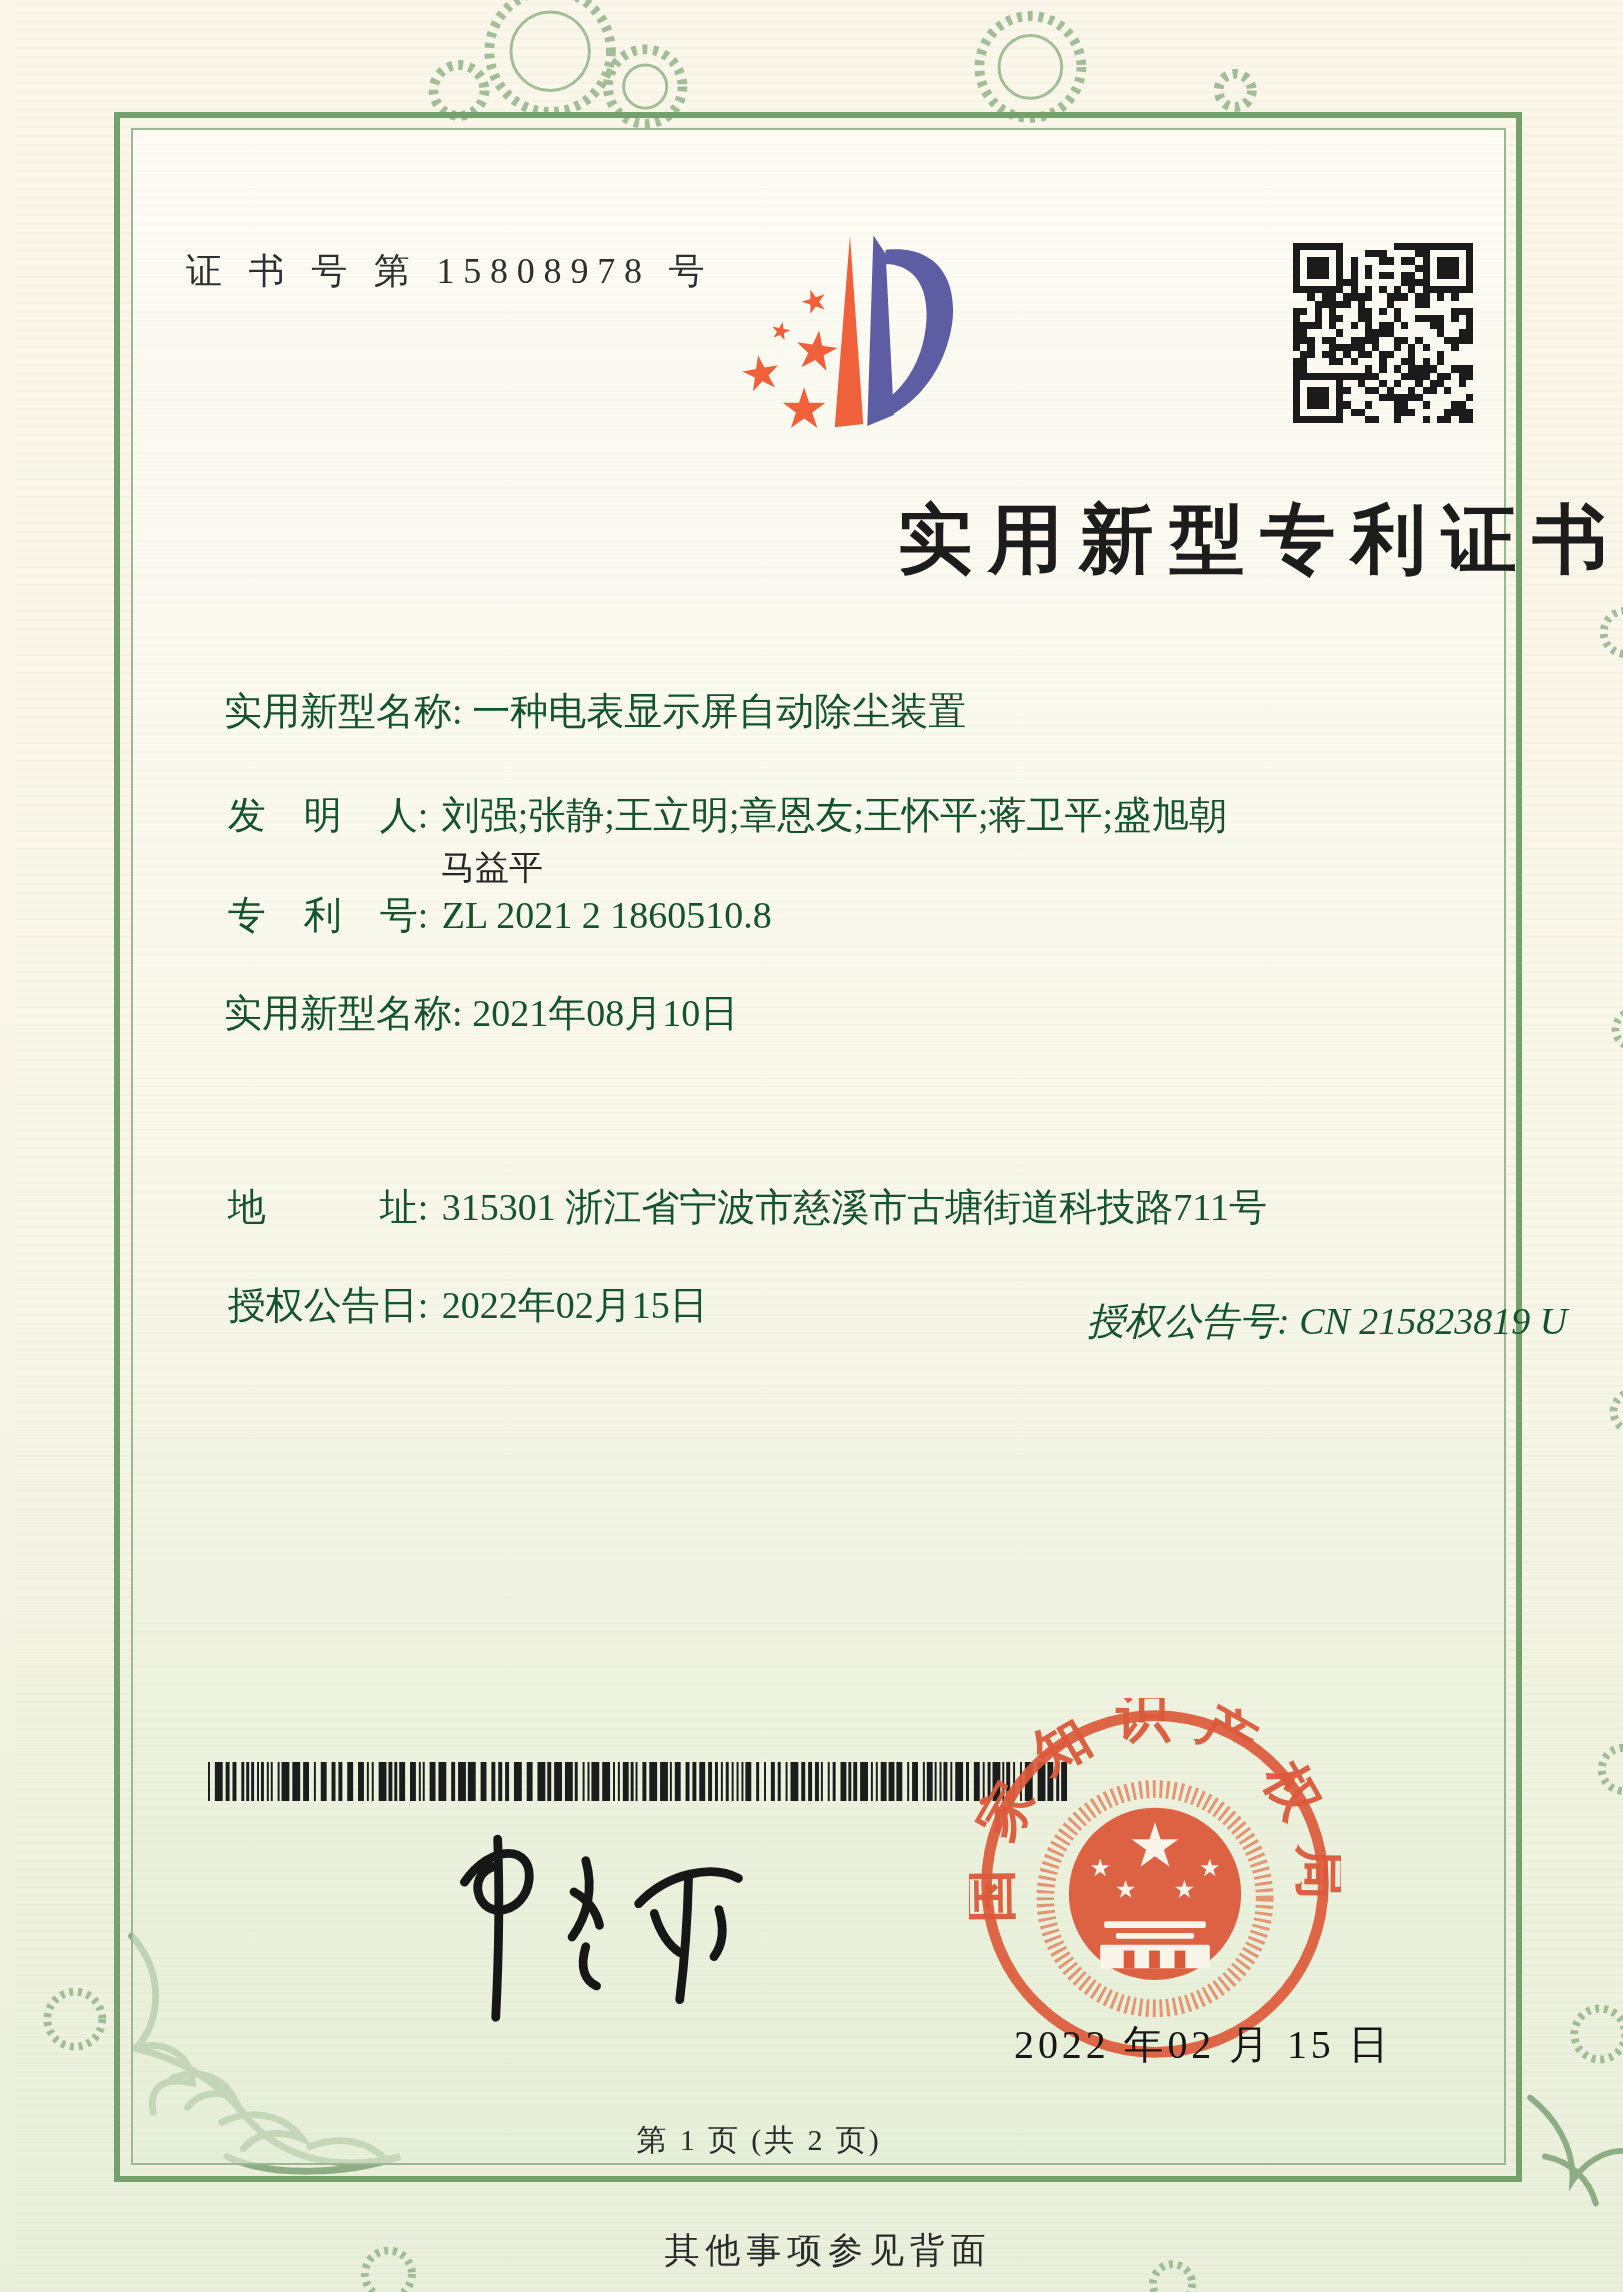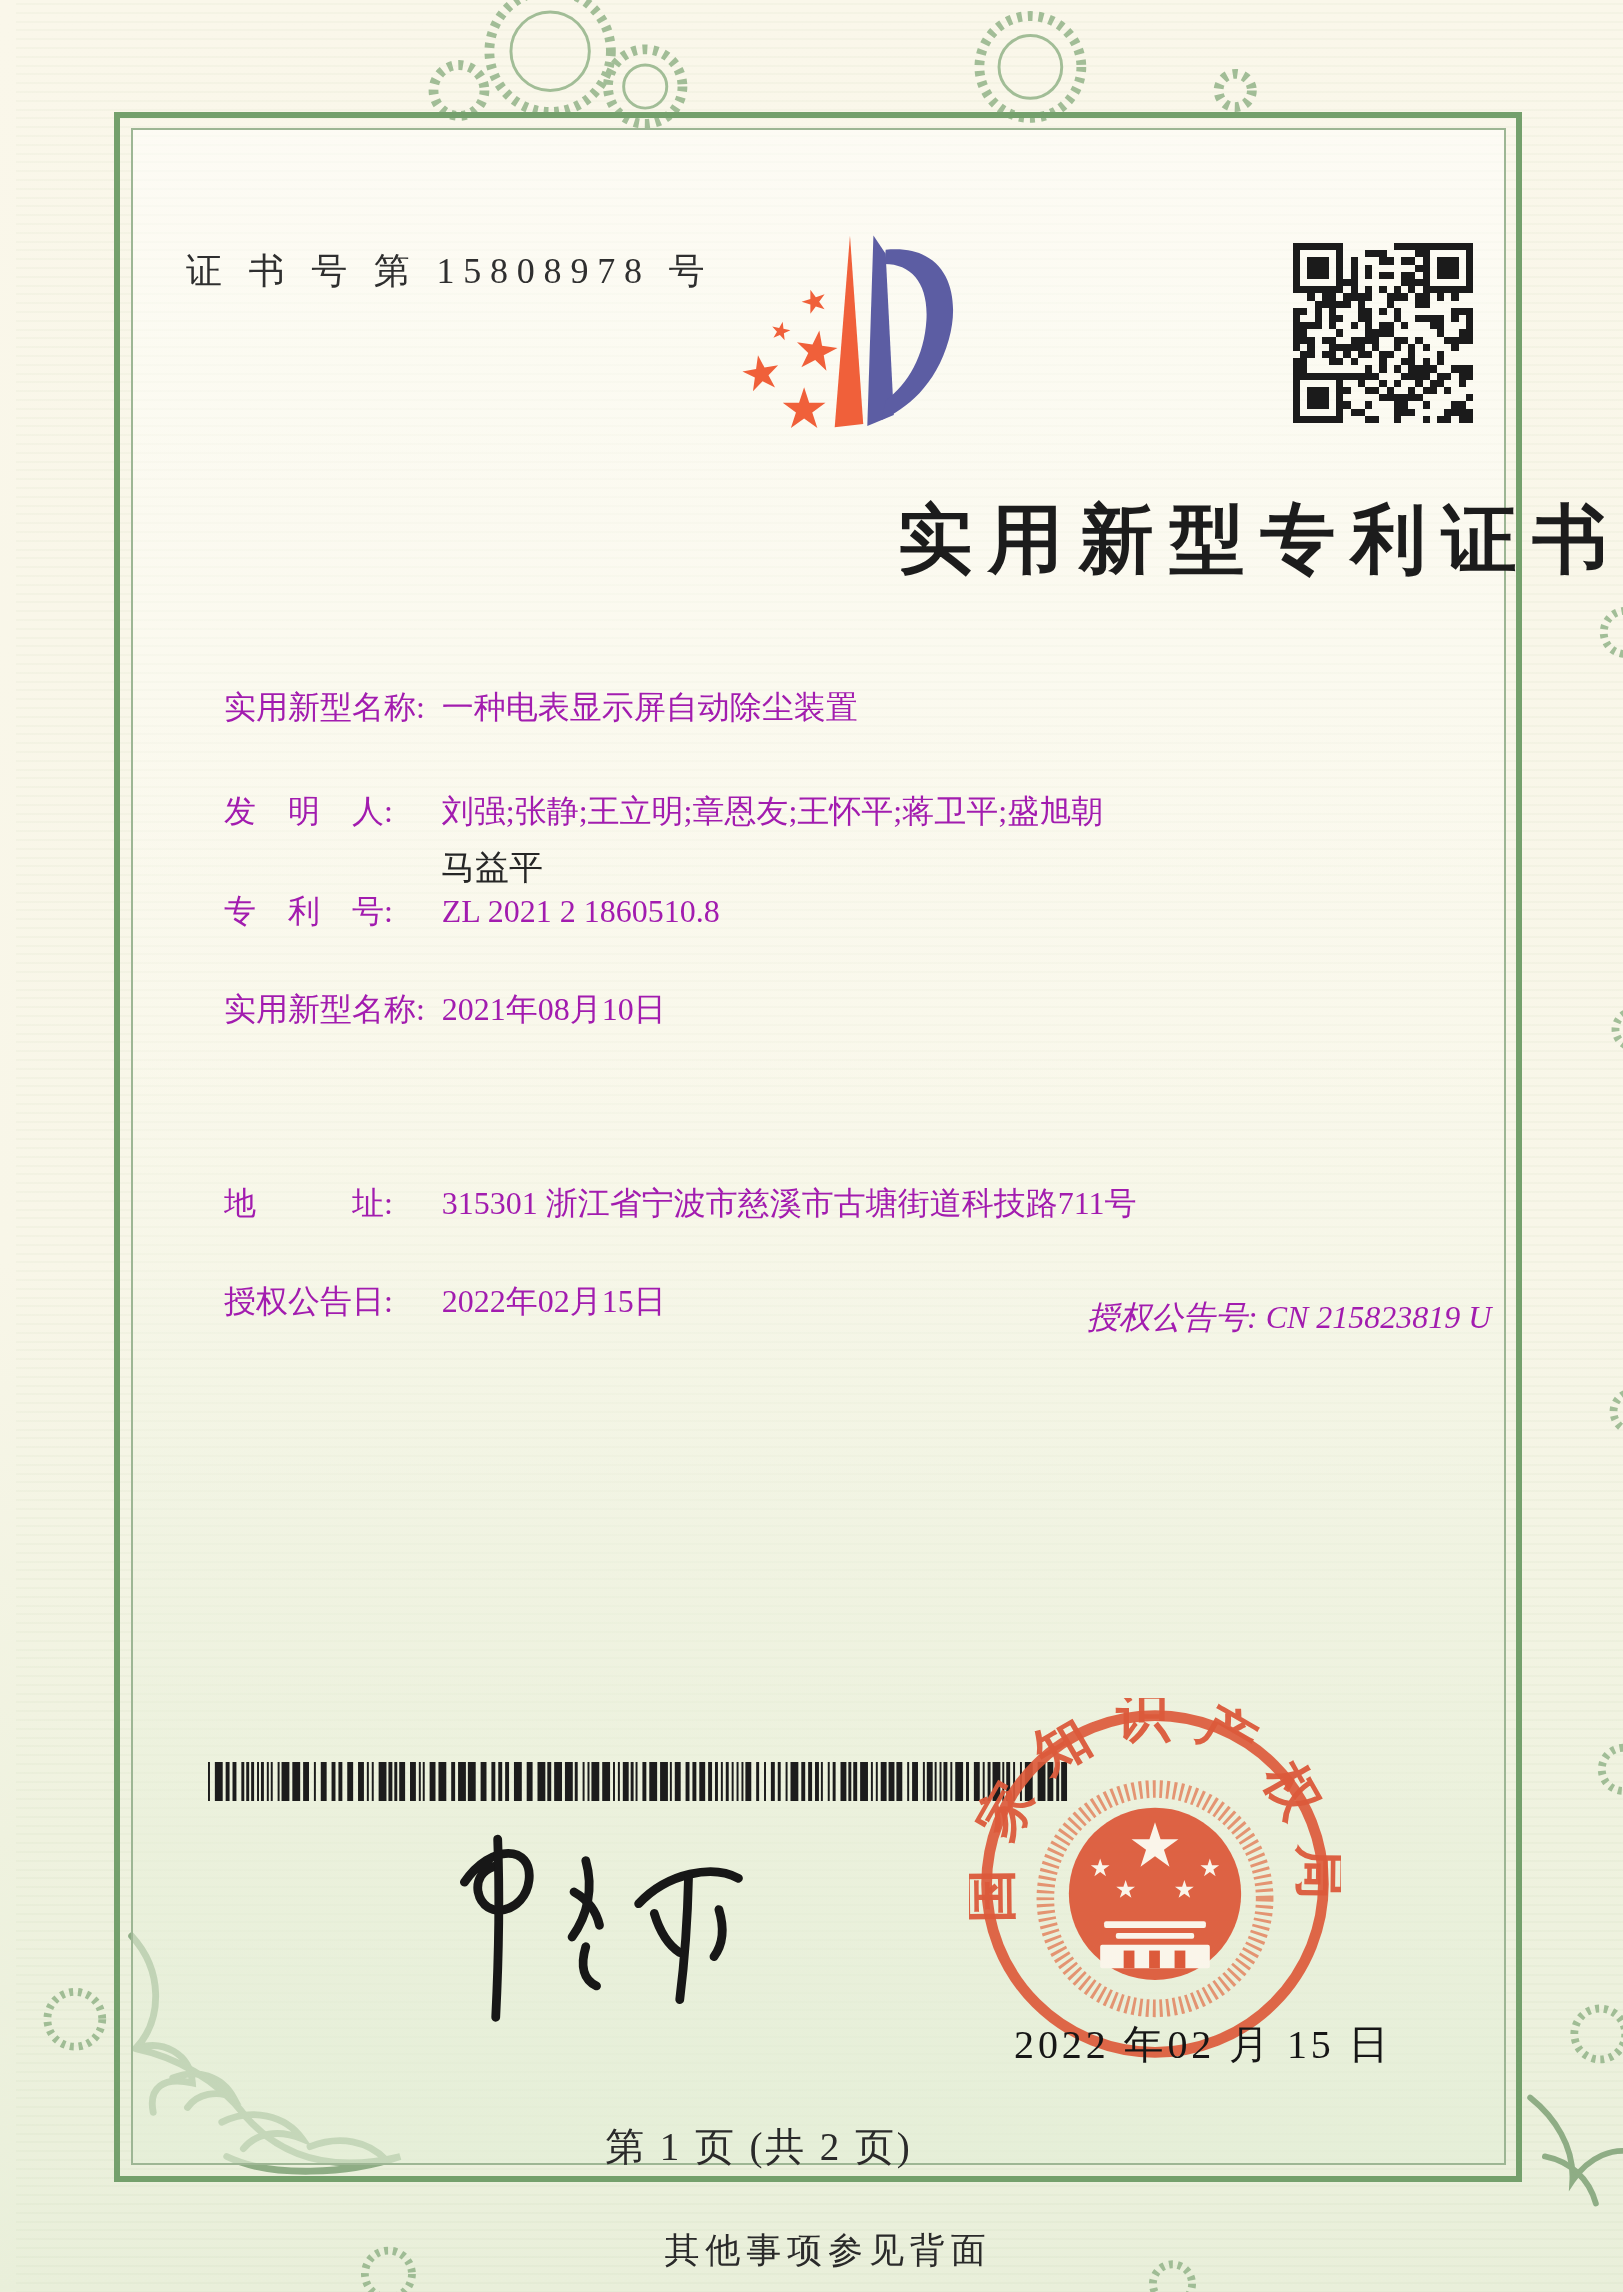--- a/index.html
+++ b/index.html
@@ -17,35 +17,35 @@
   .frame-outer{position:absolute;left:98px;top:112px;width:1408px;height:2070px;
     border:6.9px solid #74a06c;box-sizing:border-box;}
   .frame-inner{position:absolute;left:115px;top:128px;width:1375px;height:2037px;
     border:2px solid #9db694;box-sizing:border-box;
     background:linear-gradient(180deg,rgba(255,255,252,0.55) 0%,rgba(252,252,242,0.3) 45%,rgba(233,240,219,0.5) 80%,rgba(227,238,214,0.65) 100%);}
   .cert-no{position:absolute;left:170px;top:247px;font-size:36px;letter-spacing:8.8px;color:#2f2f2f;}
   .logo{position:absolute;left:676px;top:223px;width:265px;height:235px;}
   .qr{position:absolute;left:1277px;top:243px;width:180px;height:180px;}
   .title{position:absolute;left:0;top:490px;width:100%;text-align:right;
     font-size:75px;font-weight:bold;letter-spacing:15.7px;color:#1c1c1c;}
-  .row{position:absolute;left:208px;font-size:32px;color:#a21caf;white-space:nowrap;}
+  .row{position:absolute;left:208px;font-size:38px;color:#14532d;white-space:nowrap;text-align:center;}
   .row .lab{display:inline-block;min-width:208px;}
   .row .val{margin-left:9.8px;}
   .val2{position:absolute;left:425px;font-size:34px;color:#262626;}
   .grant-no{position:absolute;left:863px;top:16px;font-style:italic;}
   .paras{position:absolute;left:204px;top:1360px;width:1221px;
     font-size:34px;line-height:46px;color:#1f1f1f;text-align:justify;}
   .paras p{margin:0 0 3.9px 0;text-indent:2em;}
   .barcode{position:absolute;left:192px;top:1762px;width:861px;height:39px;}
   .director{position:absolute;left:202px;top:1892px;font-size:37px;color:#1d1d1d;line-height:73px;}
   .sig{position:absolute;left:421px;top:1831px;width:323px;height:211px;}
   .seal{position:absolute;left:953px;top:1698px;width:372px;height:372px;}
   .seal-date{position:absolute;left:998px;top:2017px;font-size:40px;letter-spacing:3.9px;color:#161616;}
   .page-foot{position:absolute;left:743px;top:2120px;transform:translateX(-50%);
-    font-size:39px;letter-spacing:2.9px;color:#2a2a2a;white-space:nowrap;}
+    font-size:30px;letter-spacing:2.9px;color:#2a2a2a;white-space:nowrap;}
   .back-note{position:absolute;left:812px;top:2227px;transform:translateX(-50%);
     font-size:35px;letter-spacing:5.9px;color:#2a2a2a;white-space:nowrap;}
   .lace{position:absolute;pointer-events:none;}
 </style>
 </head>
 <body>
 
 <div class="page">
   <div class="texture"></div>
 

